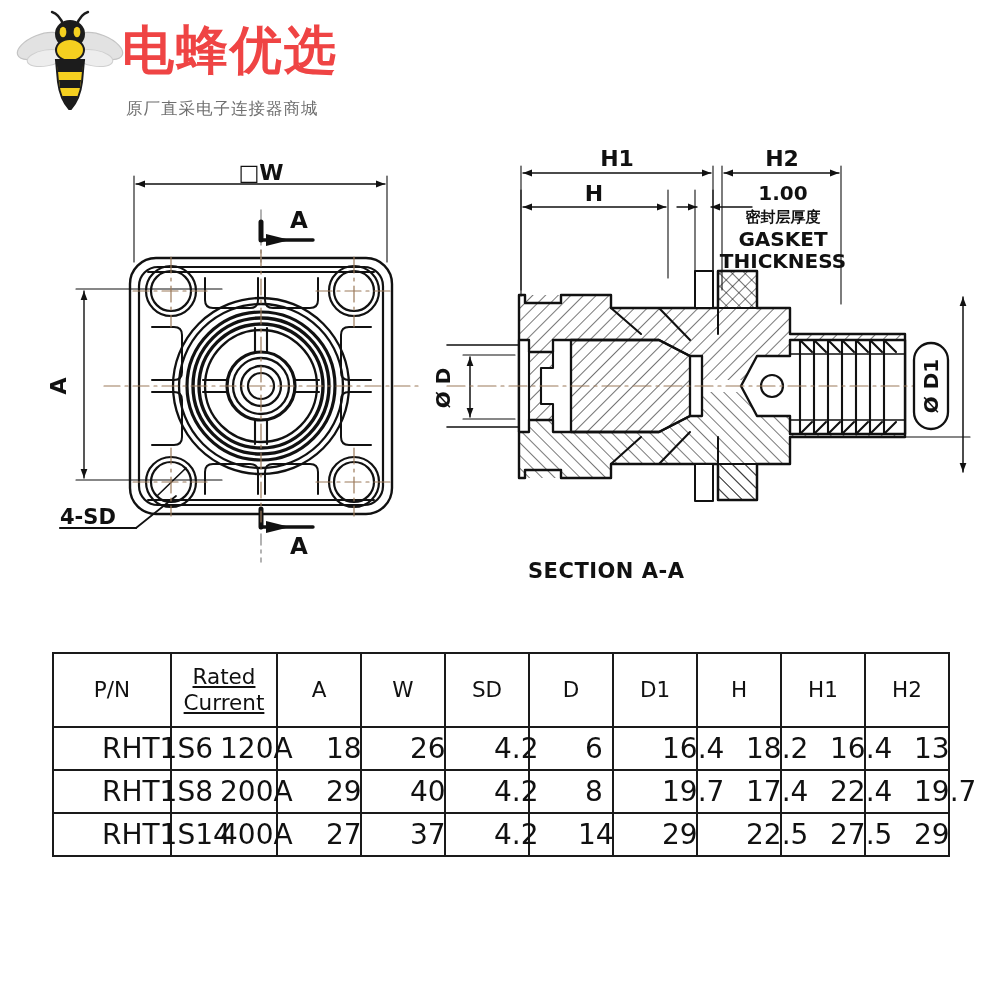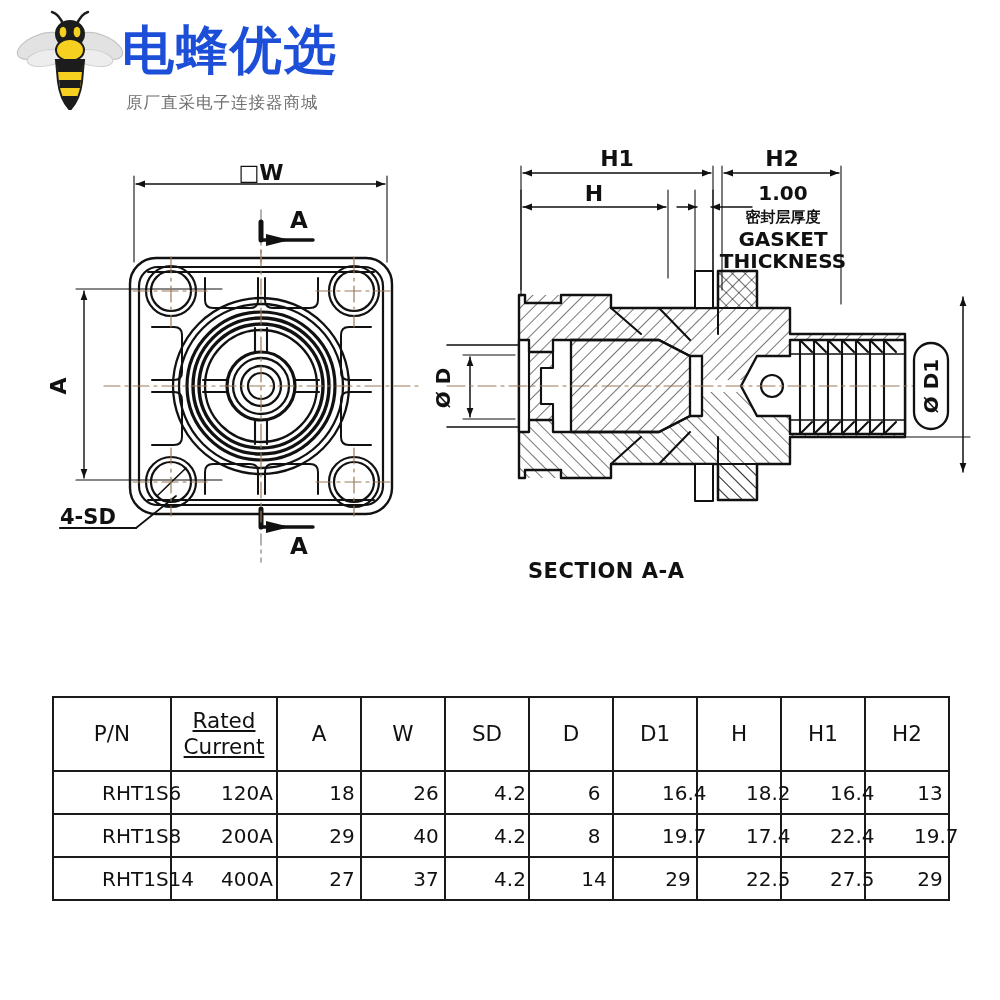--- a/index.html
+++ b/index.html
@@ -31,48 +31,48 @@
     width: 108px;
     height: 100px;
   }
   #brand .wordmark {
     position: absolute;
     left: 114px;
     top: 14px;
     font-size: 52px;
     font-weight: bold;
     letter-spacing: 2px;
-    color: #1d4ed8;
+    color: #ef4444;
     line-height: 1;
     font-family: "DejaVu Sans", sans-serif;
   }
   #brand .tagline {
     position: absolute;
     left: 118px;
-    top: 82px;
+    top: 88px;
     font-size: 16.5px;
     color: #6f6f6f;
     letter-spacing: 1px;
     font-family: "DejaVu Sans", sans-serif;
   }
 
   
   #drawing {
     position: absolute;
     left: 0;
     top: 0;
     width: 1000px;
     height: 640px;
   }
 
   
   #spec-table-wrap {
     position: absolute;
     left: 52px;
-    top: 696px;
+    top: 652px;
     width: 896px;
   }
   table.spec {
     border-collapse: collapse;
     width: 896px;
     table-layout: fixed;
     font-family: "DejaVu Sans", sans-serif;
   }
   table.spec th, table.spec td {
     border: 2px solid #1a1a1a;
@@ -84,21 +84,21 @@
     padding: 3px 2px;
     background: #fff;
   }
   table.spec thead th {
     height: 66px;
     line-height: 1.18;
     font-size: 21.5px;
   }
   table.spec tbody td {
     height: 35px;
-    font-size: 20px;
+    font-size: 28px;
     padding-left: 48px;
   }
   table.spec col.c-pn    { width: 118px; }
   table.spec col.c-rc    { width: 106px; }
   table.spec col.c-dim   { width: 84px;  }
 
   .two-line { display: block; line-height: 1.2; text-decoration: underline; }
 </style>
 </head>
 <body>

